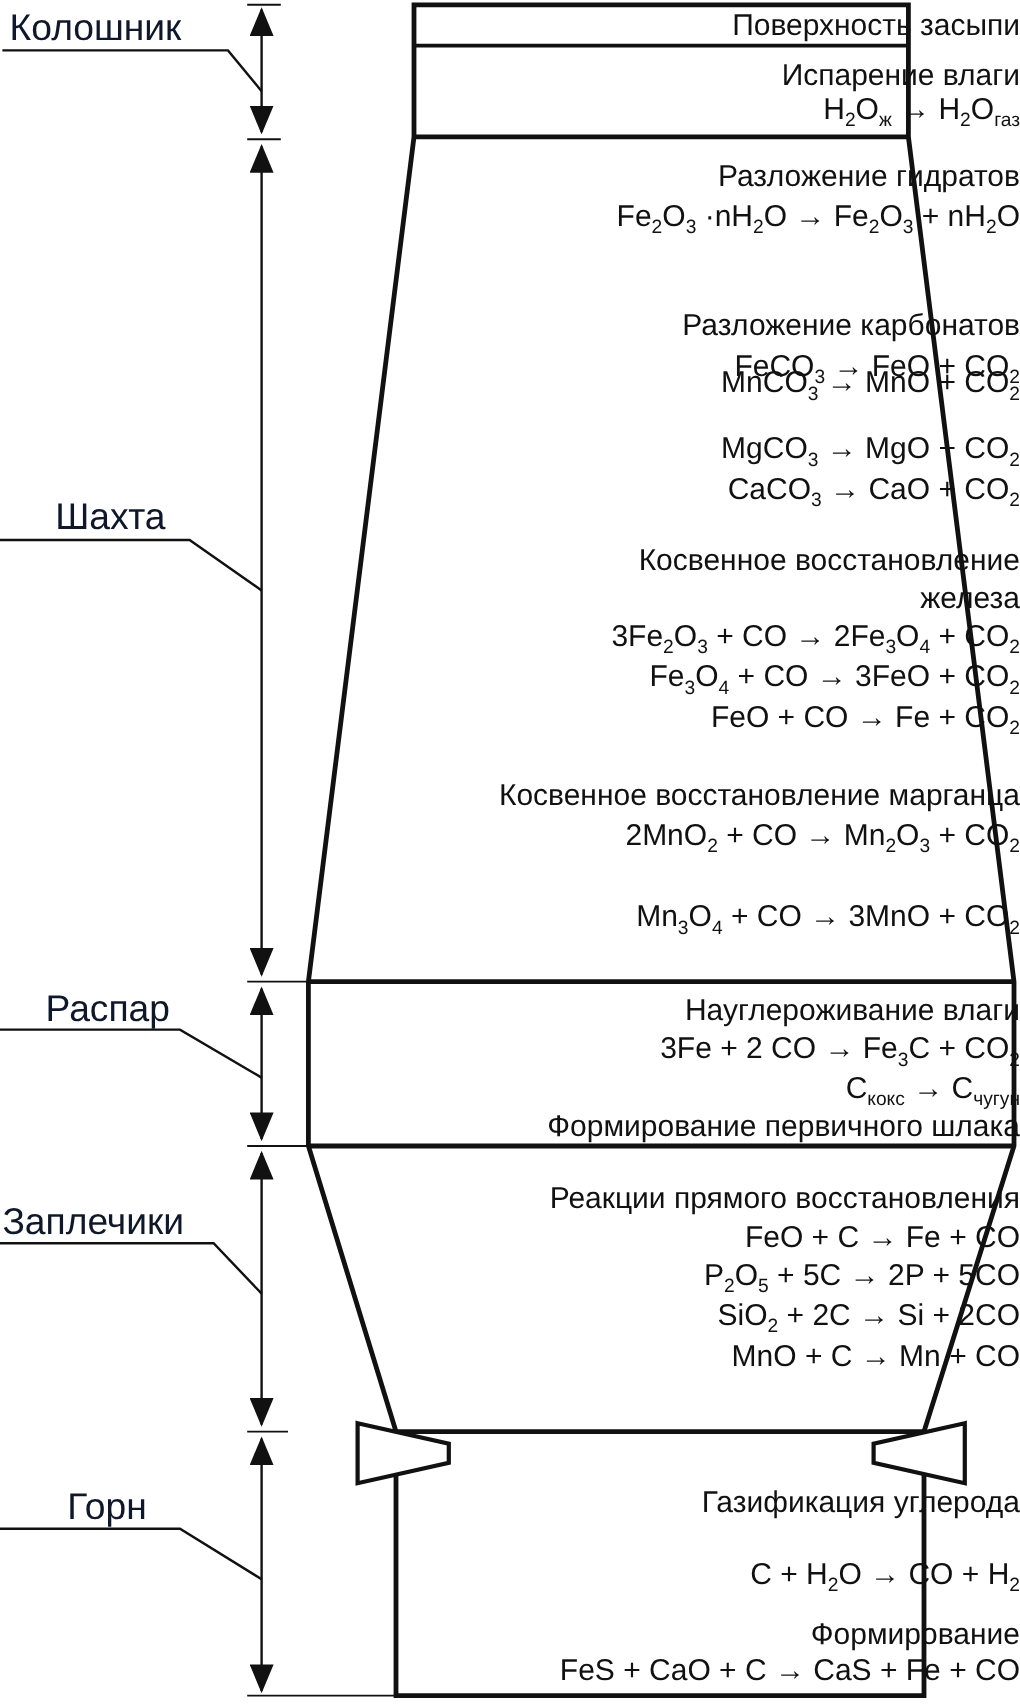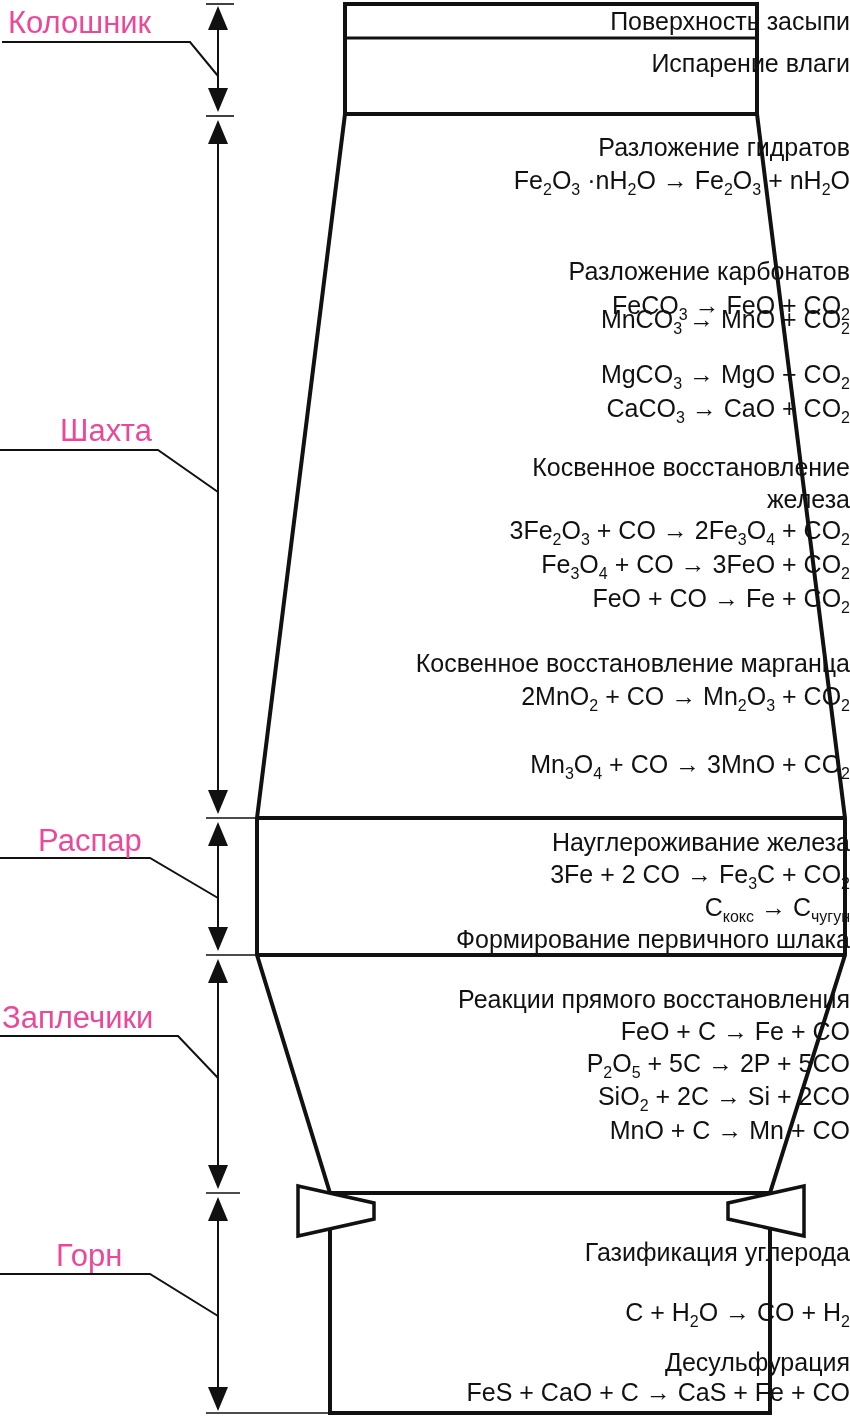--- a/index.html
+++ b/index.html
@@ -8,21 +8,21 @@
     font-family:"Liberation Sans","DejaVu Sans",sans-serif;color:#111;
     overflow:hidden;
   }
   svg.lines{position:absolute;left:0;top:0;width:850px;height:1420px;}
   .ftext{
     position:absolute;left:252px;width:598px;text-align:right;
     font-size:25px;line-height:30px;white-space:nowrap;color:#111;
   }
   .ftext sub{font-size:64%;line-height:0;}
   .zlabel{
-    position:absolute;font-size:31px;color:#ec4899;white-space:nowrap;
+    position:absolute;font-size:31px;color:#0f172a;white-space:nowrap;
   }
 </style>
 </head>
 <body>
 
 <div class="stage">
 
   <svg class="lines" viewBox="0 0 850 1420">
     <defs>
       <marker id="arr" viewBox="0 0 12 10" refX="11" refY="5" markerWidth="12" markerHeight="10" orient="auto-start-reverse">
@@ -61,53 +61,54 @@
     <g fill="none" stroke="#111" stroke-width="2">
       <polyline points="2,42 190,42 218,76"></polyline>
       <polyline points="0,450 158,450 218,492"></polyline>
       <polyline points="0,858 150,858 218,898"></polyline>
       <polyline points="0,1036 178,1036 218,1078"></polyline>
       <polyline points="0,1274 150,1274 218,1316"></polyline>
     </g>
   </svg>
 
   <div class="zlabel" style="left:8px;top:5px">Колошник</div>
-  <div class="zlabel" style="left:60px;top:413px">Шахта</div>
+  <div class="zlabel" style="left:46px;top:413px">Шахта</div>
   <div class="zlabel" style="left:38px;top:823px">Распар</div>
   <div class="zlabel" style="left:2px;top:1000px">Заплечики</div>
   <div class="zlabel" style="left:56px;top:1238px">Горн</div>
 
   <div class="ftext" style="top:6px">Поверхность засыпи</div>
   <div class="ftext" style="top:48px">Испарение влаги</div>
+  <div class="ftext" style="top:76px">H<sub>2</sub>O<sub>ж</sub> → H<sub>2</sub>O<sub>газ</sub></div>
 
   <div class="ftext" style="top:132px">Разложение гидратов</div>
   <div class="ftext" style="top:165px">Fe<sub>2</sub>O<sub>3</sub> ·nH<sub>2</sub>O → Fe<sub>2</sub>O<sub>3</sub> + nH<sub>2</sub>O</div>
   <div class="ftext" style="top:256px">Разложение карбонатов</div>
   <div class="ftext" style="top:290px">FeCO<sub>3</sub> → FeO + CO<sub>2</sub></div>
   <div class="ftext" style="top:304px">MnCO<sub>3</sub> → MnO + CO<sub>2</sub></div>
   <div class="ftext" style="top:359px">MgCO<sub>3</sub> → MgO + CO<sub>2</sub></div>
   <div class="ftext" style="top:393px">CaCO<sub>3</sub> → CaO + CO<sub>2</sub></div>
   <div class="ftext" style="top:452px">Косвенное восстановление</div>
   <div class="ftext" style="top:484px">железа</div>
   <div class="ftext" style="top:515px">3Fe<sub>2</sub>O<sub>3</sub> + CO → 2Fe<sub>3</sub>O<sub>4</sub> + CO<sub>2</sub></div>
   <div class="ftext" style="top:549px">Fe<sub>3</sub>O<sub>4</sub> + CO → 3FeO + CO<sub>2</sub></div>
   <div class="ftext" style="top:583px">FeO + CO → Fe + CO<sub>2</sub></div>
   <div class="ftext" style="top:648px">Косвенное восстановление марганца</div>
   <div class="ftext" style="top:681px">2MnO<sub>2</sub> + CO → Mn<sub>2</sub>O<sub>3</sub> + CO<sub>2</sub></div>
   <div class="ftext" style="top:749px">Mn<sub>3</sub>O<sub>4</sub> + CO → 3MnO + CO<sub>2</sub></div>
 
-  <div class="ftext" style="top:827px">Науглероживание железа</div>
+  <div class="ftext" style="top:827px">Науглероживание влаги</div>
   <div class="ftext" style="top:859px">3Fe + 2 CO → Fe<sub>3</sub>C + CO<sub>2</sub></div>
   <div class="ftext" style="top:892px">C<sub>кокс</sub> → C<sub>чугун</sub></div>
   <div class="ftext" style="top:924px">Формирование первичного шлака</div>
 
   <div class="ftext" style="top:984px">Реакции прямого восстановления</div>
   <div class="ftext" style="top:1016px">FeO + C → Fe + CO</div>
   <div class="ftext" style="top:1048px">P<sub>2</sub>O<sub>5</sub> + 5C → 2P + 5CO</div>
   <div class="ftext" style="top:1081px">SiO<sub>2</sub> + 2C → Si + 2CO</div>
   <div class="ftext" style="top:1115px">MnO + C → Mn + CO</div>
 
   <div class="ftext" style="top:1237px">Газификация углерода</div>
   <div class="ftext" style="top:1297px">C + H<sub>2</sub>O → CO + H<sub>2</sub></div>
-  <div class="ftext" style="top:1347px">Десульфурация</div>
+  <div class="ftext" style="top:1347px">Формирование</div>
   <div class="ftext" style="top:1377px">FeS + CaO + C → CaS + Fe + CO</div>
 
 </div>
 
 </body></html>

